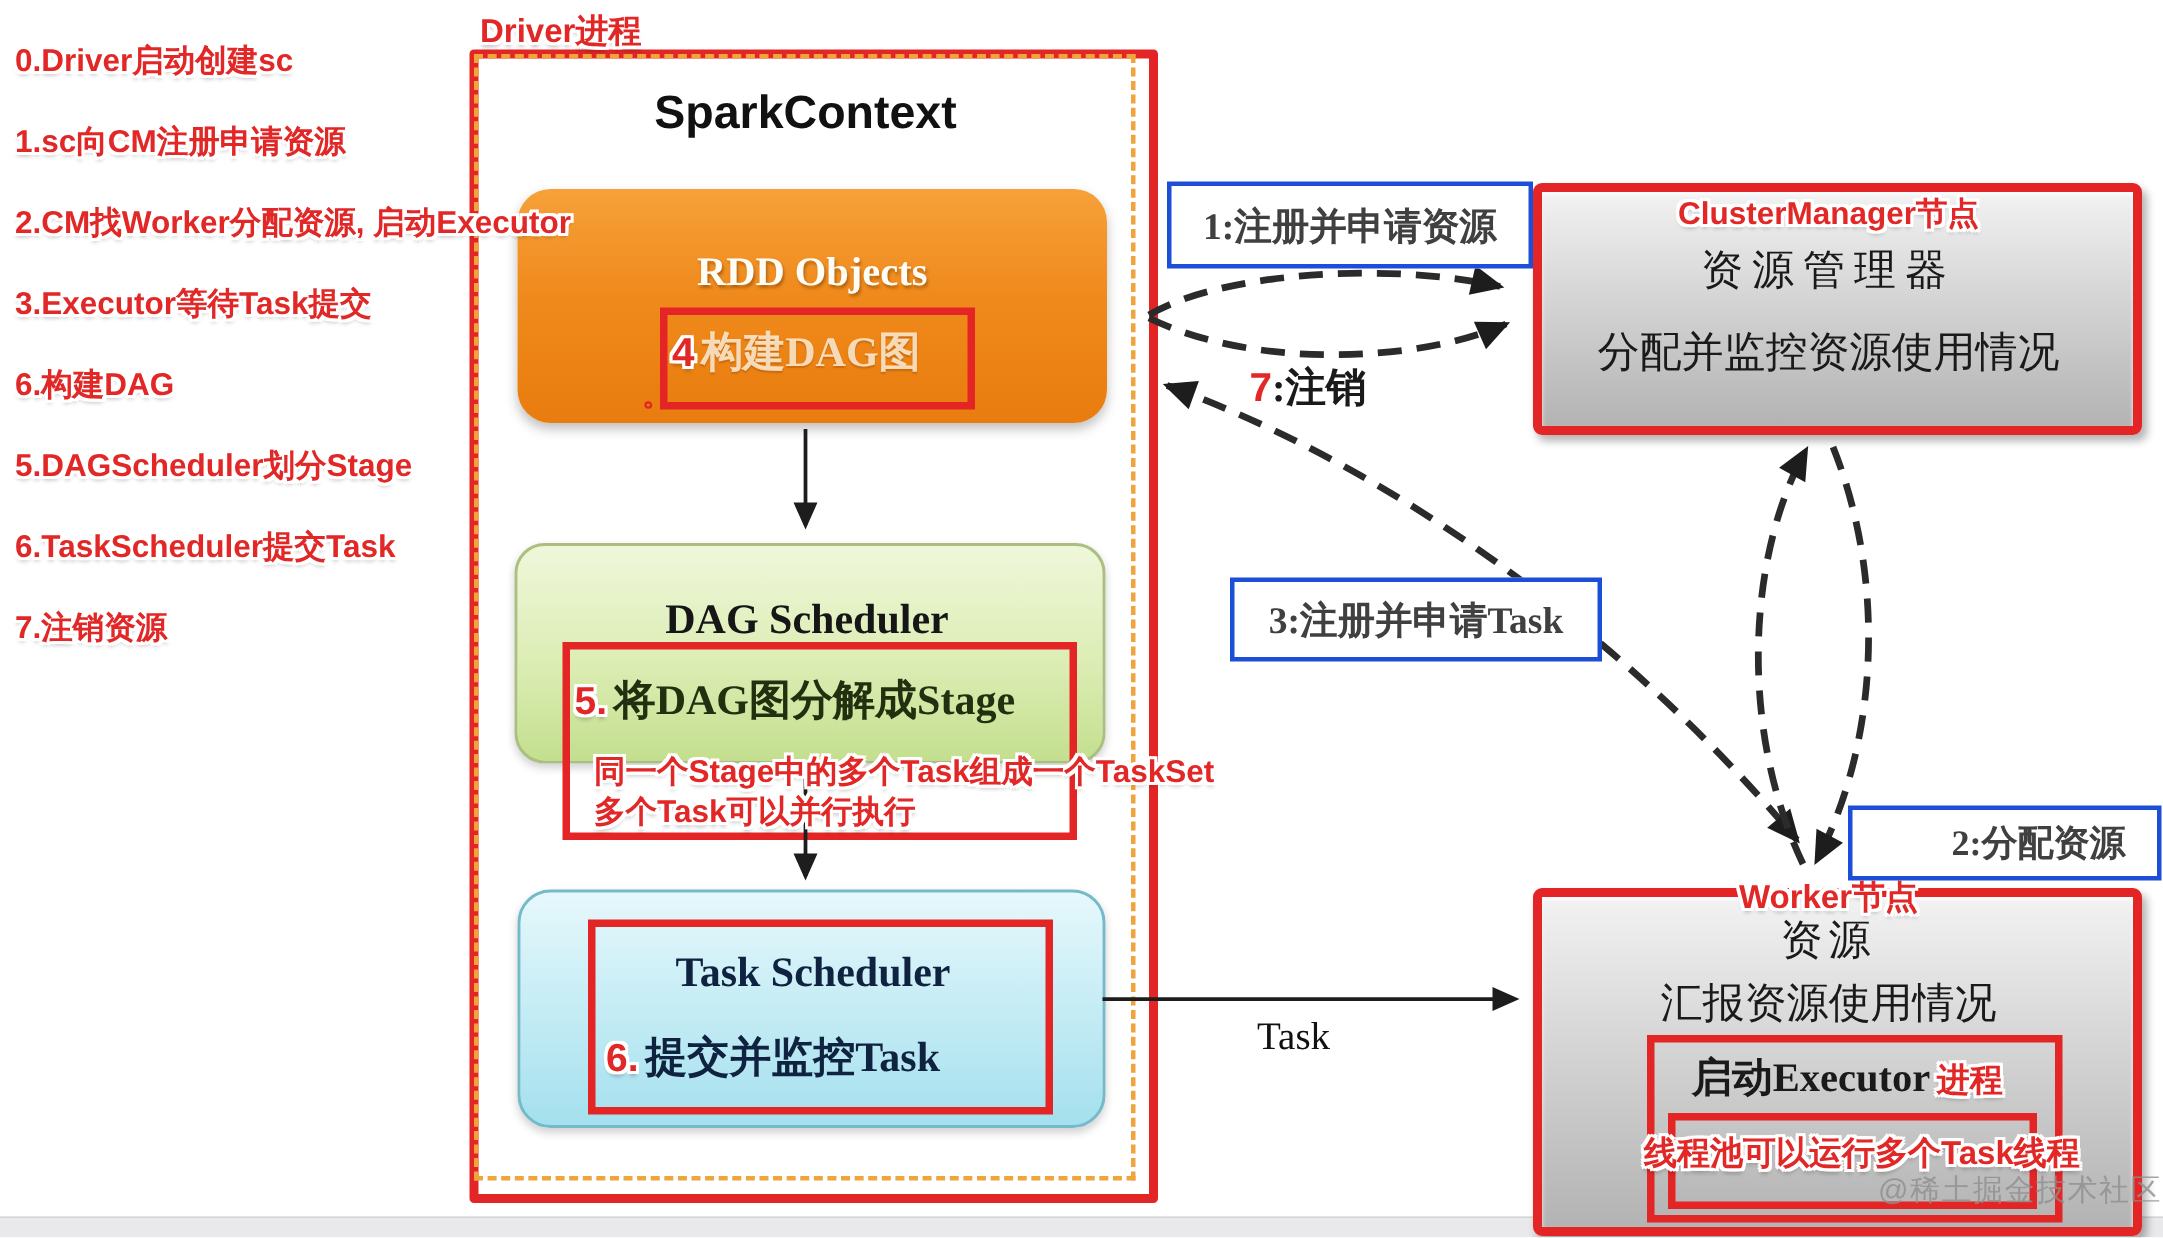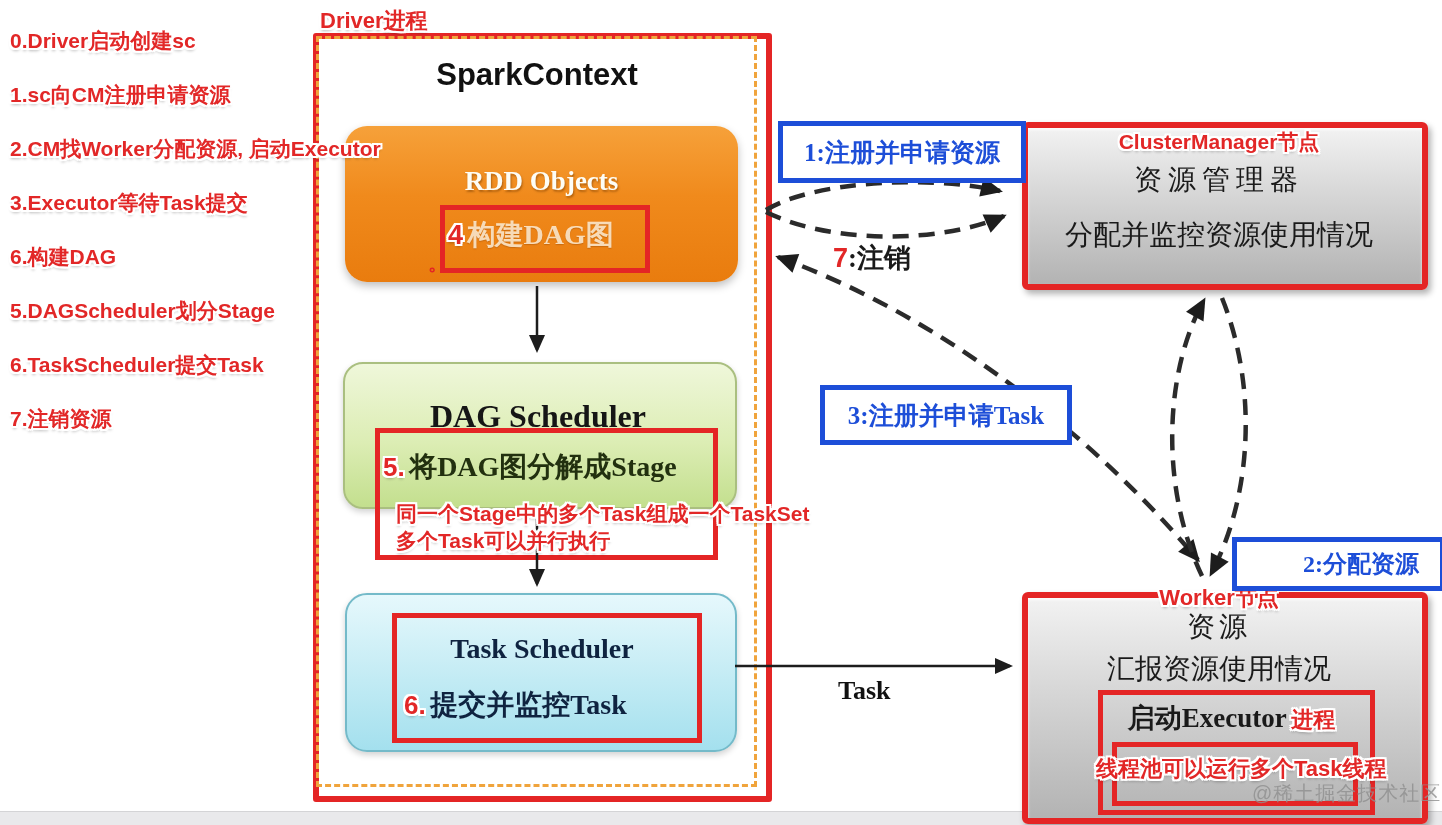--- a/index.html
+++ b/index.html
@@ -36,21 +36,21 @@
   .rdd-step-box{left:440px;top:205px;width:200px;height:58px;border:5px solid #e42525;}
   .rdd-step-row{left:448px;top:216px;width:190px;white-space:nowrap;}
   .rdd-step-no{font-size:27px;}
   .rdd-step-text{font-size:28px;font-weight:bold;color:rgba(255,243,222,.82);text-shadow:0 1px 1px rgba(150,70,0,.4);}
   .rdd-dot{left:428px;top:250px;font-size:20px;color:#e42525;font-weight:bold;}
 
   
   .dag-box{left:343px;top:362px;width:390px;height:143px;border-radius:20px;
     background:linear-gradient(180deg,#eff7da 0%,#dcedb4 55%,#c3df8e 100%);
     border:2px solid #aabf80;box-shadow:0 3px 6px rgba(0,0,0,.18);}
-  .dag-title{left:343px;top:398px;width:390px;text-align:center;font-size:32px;font-weight:bold;color:#161616;}
+  .dag-title{left:343px;top:398px;width:390px;text-align:center;font-size:28px;font-weight:bold;color:#161616;}
   .dag-step-box{left:375px;top:428px;width:333px;height:122px;border:5px solid #e42525;}
   .dag-step-row{left:383px;top:448px;white-space:nowrap;}
   .dag-step-no{font-size:26px;}
   .dag-step-text{font-size:28px;font-weight:bold;color:#22300f;}
   .dag-note1{left:396px;top:500px;font-size:21px;white-space:nowrap;}
   .dag-note2{left:396px;top:527px;font-size:21px;white-space:nowrap;}
 
   
   .task-box{left:345px;top:593px;width:388px;height:155px;border-radius:22px;
     background:linear-gradient(180deg,#e6f8fc 0%,#c2ebf4 55%,#a4e0ee 100%);
@@ -75,29 +75,29 @@
   .worker-title{left:1022px;top:608px;width:394px;text-align:center;font-size:28px;color:#1a1a1a;letter-spacing:4px;}
   .worker-subtitle{left:1022px;top:650px;width:394px;text-align:center;font-size:28px;color:#1a1a1a;}
   .exec-box{left:1098px;top:690px;width:267px;height:115px;border:5px solid #e42525;}
   .exec-row{left:1098px;top:700px;width:267px;text-align:center;white-space:nowrap;}
   .exec-text{font-size:27px;color:#1a1a1a;font-weight:bold;}
   .exec-tag{font-size:22px;}
   .thread-box{left:1112px;top:742px;width:236px;height:54px;border:5px solid #e42525;}
   .thread-note{left:1096px;top:754px;font-size:22px;white-space:nowrap;}
 
   
-  .edge-label{background:#fff;border:5px solid #1d4ed8;color:#1d4ed8;
+  .edge-label{background:#fff;border:3px solid #1d4ed8;color:#404040;
     display:flex;align-items:center;justify-content:center;font-weight:bold;}
   .lbl-register{left:778px;top:121px;width:238px;height:52px;font-size:25px;}
   .lbl-apply{left:820px;top:385px;width:242px;height:50px;font-size:25px;}
   .lbl-allocate{left:1232px;top:537px;width:158px;height:44px;font-size:24px;padding-left:45px;}
   .lbl-unregister{left:833px;top:240px;font-size:27px;font-weight:bold;color:#1a1a1a;white-space:nowrap;}
   .lbl-unregister .no{color:#e22727;font-family:"Liberation Sans",sans-serif;
     text-shadow:-1px -1px 0 #fff,1px -1px 0 #fff,-1px 1px 0 #fff,1px 1px 0 #fff;}
-  .lbl-task{left:838px;top:676px;font-size:26px;font-weight:bold;color:#111;}
+  .lbl-task{left:838px;top:676px;font-size:26px;font-weight:normal;color:#111;}
 
   .watermark{left:1252px;top:780px;font-size:20px;color:#8f8f8f;opacity:.8;letter-spacing:1px;}
   .bottom-bar{left:0;bottom:0;width:1442px;height:13px;background:#e9e9eb;border-top:1px solid #d4d4d6;}
 
   svg.overlay{position:absolute;left:0;top:0;width:1442px;height:825px;pointer-events:none;}
 </style>
 </head>
 <body>
 
 <div class="stage">

